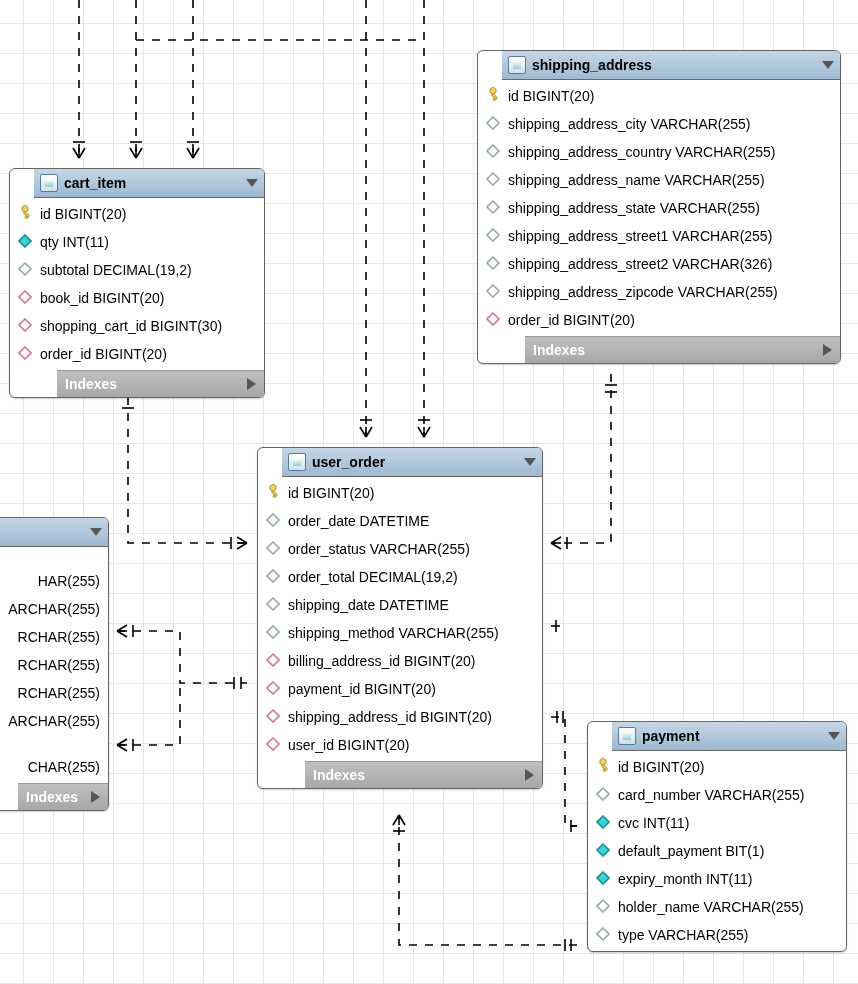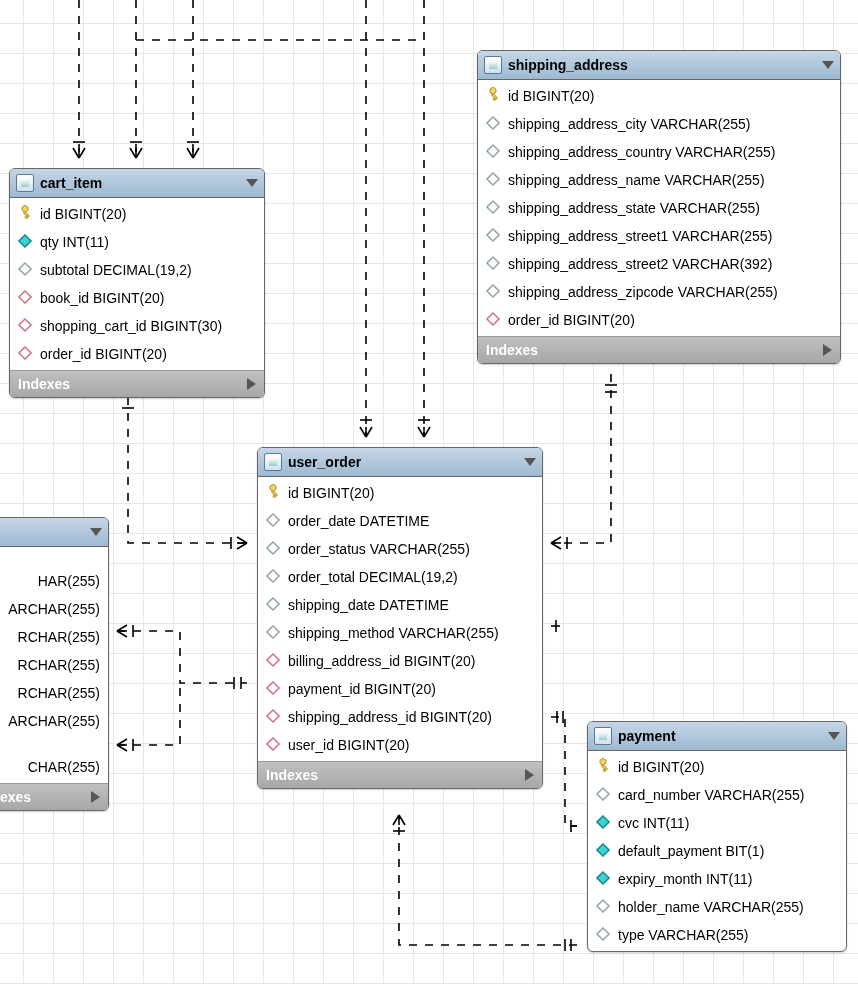--- a/index.html
+++ b/index.html
@@ -2,34 +2,34 @@
 <html><head>
 <meta charset="utf-8">
 <style>
 html,body{margin:0;padding:0;width:858px;height:984px;overflow:hidden;font-family:"Helvetica Neue",Arial,sans-serif;font-size:14px;color:#000;}
 #canvas{position:relative;width:858px;height:984px;background:#fff;
   background-image:linear-gradient(#e5e8eb 1px,transparent 1px),linear-gradient(90deg,#e5e8eb 1px,transparent 1px);
   background-size:30px 30px;background-position:-7px -7px;}
 svg.connectors{position:absolute;left:0;top:0;width:858px;height:984px;pointer-events:none;}
 .tbl{position:absolute;border:1px solid #666;border-radius:6px;background:#fff;box-shadow:0 1px 2px rgba(0,0,0,.2);overflow:hidden;}
 .thead{display:flex;align-items:center;height:28px;border-bottom:1px solid #666;
-  background:linear-gradient(#c6d6e6,#9db9d1);padding:0 6px;font-weight:700;}
+  background:linear-gradient(#c6d6e6,#9db9d1);padding:0 6px;font-weight:700;margin-left:24px;}
 .thead .ticon{width:16px;height:16px;margin-right:6px;display:inline-flex;align-items:center;justify-content:center;
   border:1px solid #5a7a9a;background:linear-gradient(#fff,#cfe0ef);border-radius:2px;}
 .thead .ticon::after{content:"";display:block;width:8px;height:8px;background:linear-gradient(#fff,#9cc);}
 .thead .tri{margin-left:auto;width:0;height:0;border-left:6px solid transparent;border-right:6px solid transparent;border-top:8px solid #555;}
 .rows{padding:2px 0;}
 .row{display:flex;align-items:center;height:28px;padding:0 8px;}
 .row .ic{width:14px;height:14px;margin-right:8px;}
 .key{transform:rotate(45deg);}
 .dia-blue{fill:#3fd0d6;stroke:#1a8f94;}
 .dia-open{fill:#fff;stroke:#9aa;}
 .dia-pink{fill:#fff;stroke:#d07b8a;}
 .idx{height:26px;border-top:1px solid #999;background:linear-gradient(#c0c0c0,#a7a7a7);color:#fff;font-weight:700;
-  display:flex;align-items:center;padding:0 8px;}
+  display:flex;align-items:center;padding:0 8px;margin-left:47px;}
 .idx .play{margin-left:auto;width:0;height:0;border-top:6px solid transparent;border-bottom:6px solid transparent;border-left:9px solid #555;}
 svg line, svg path{stroke:#000;stroke-width:1.6;fill:none;}
 .dash{stroke-dasharray:8 8;}
 </style>
 </head>
 <body>
 
 <div id="canvas">
 <svg class="connectors">
 
@@ -206,21 +206,21 @@
         <div class="row">
           <span><svg class="ic" viewBox="0 0 14 14">
               <path class="dia-open" d="M7 1 L13 7 L7 13 L1 7 Z" stroke-width="1.2"></path>
             </svg></span>
           <span>shipping_address_street1 VARCHAR(255)</span>
         </div>
         <div class="row">
           <span><svg class="ic" viewBox="0 0 14 14">
               <path class="dia-open" d="M7 1 L13 7 L7 13 L1 7 Z" stroke-width="1.2"></path>
             </svg></span>
-          <span>shipping_address_street2 VARCHAR(392)</span>
+          <span>shipping_address_street2 VARCHAR(326)</span>
         </div>
         <div class="row">
           <span><svg class="ic" viewBox="0 0 14 14">
               <path class="dia-open" d="M7 1 L13 7 L7 13 L1 7 Z" stroke-width="1.2"></path>
             </svg></span>
           <span>shipping_address_zipcode VARCHAR(255)</span>
         </div>
         <div class="row">
           <span><svg class="ic" viewBox="0 0 14 14">
               <path class="dia-pink" d="M7 1 L13 7 L7 13 L1 7 Z" stroke-width="1.2"></path>

